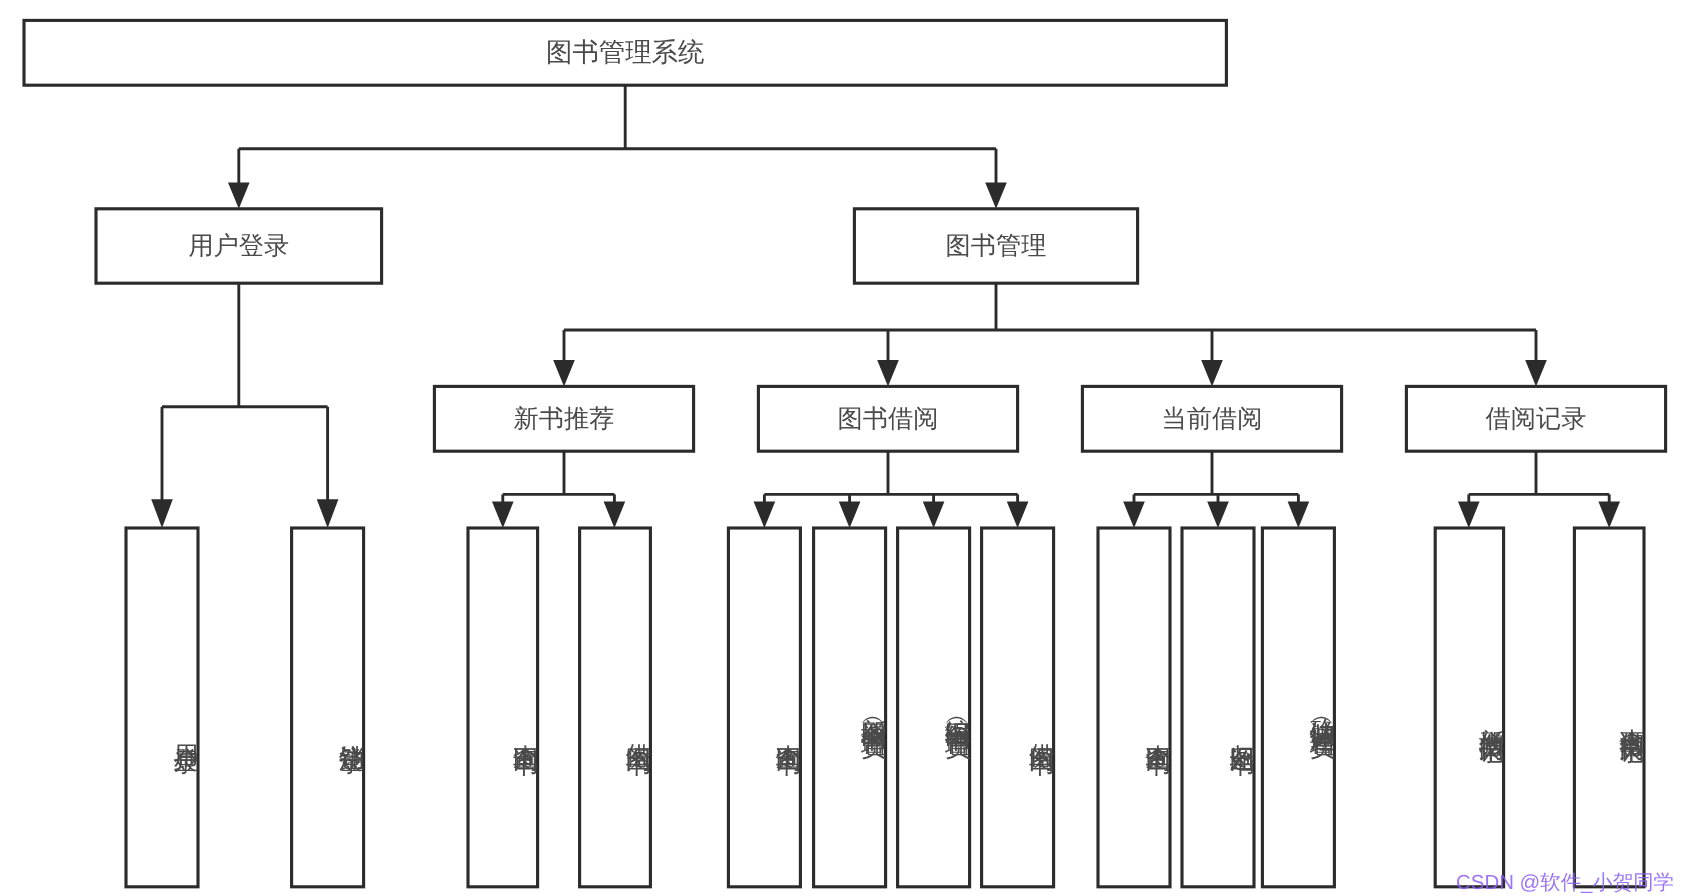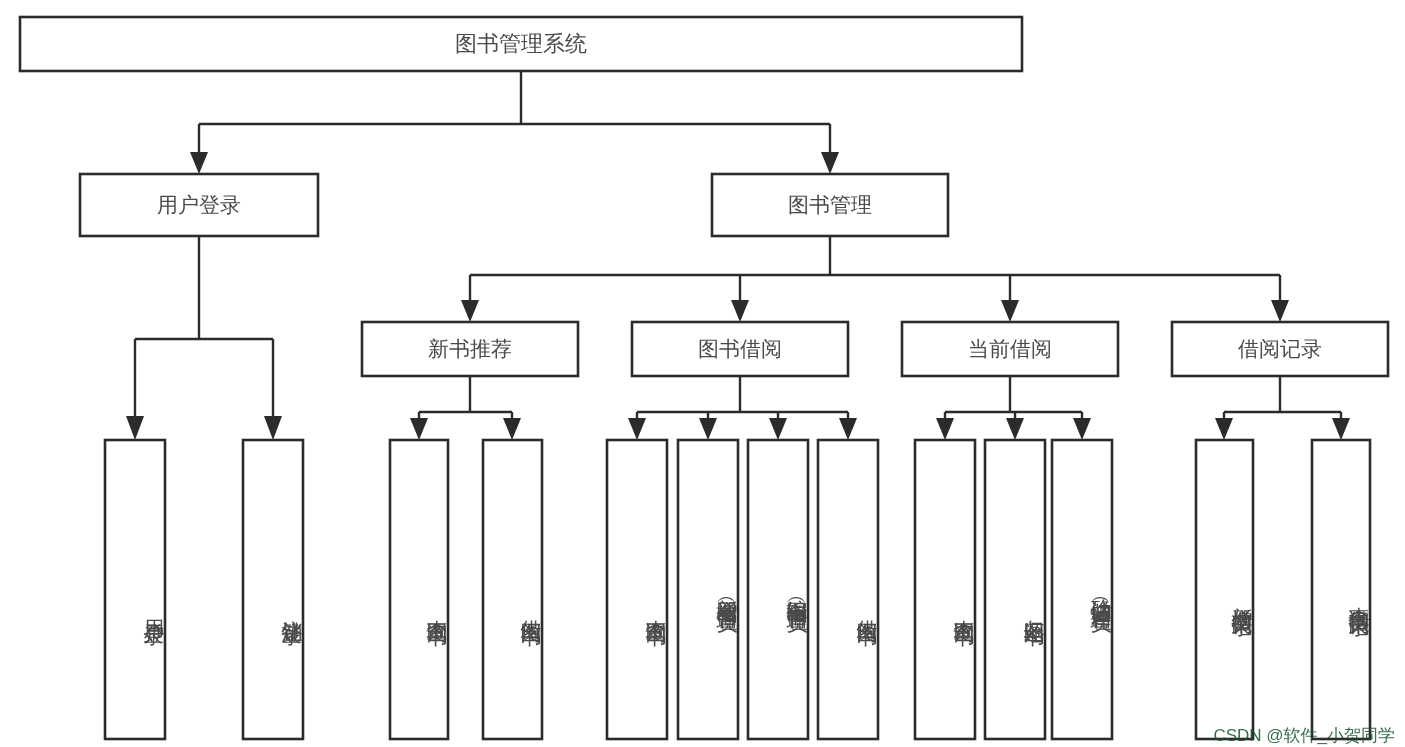--- a/index.html
+++ b/index.html
@@ -65,21 +65,21 @@
     color: #4a4a4a;
     white-space: nowrap;
     pointer-events: none;
   }
   .watermark {
     position: absolute;
     right: 10px;
     bottom: 4px;
     font-family: "Liberation Sans", "DejaVu Sans", sans-serif;
     font-size: 17px;
-    color: #14532d;
+    color: #8b5cf6;
     opacity: 0.85;
     white-space: nowrap;
   }
 </style>
 </head>
 <body>
 
 <div id="diagram-root">
   <svg class="tree" viewBox="0 0 1405 747" xmlns="http://www.w3.org/2000/svg">
 

